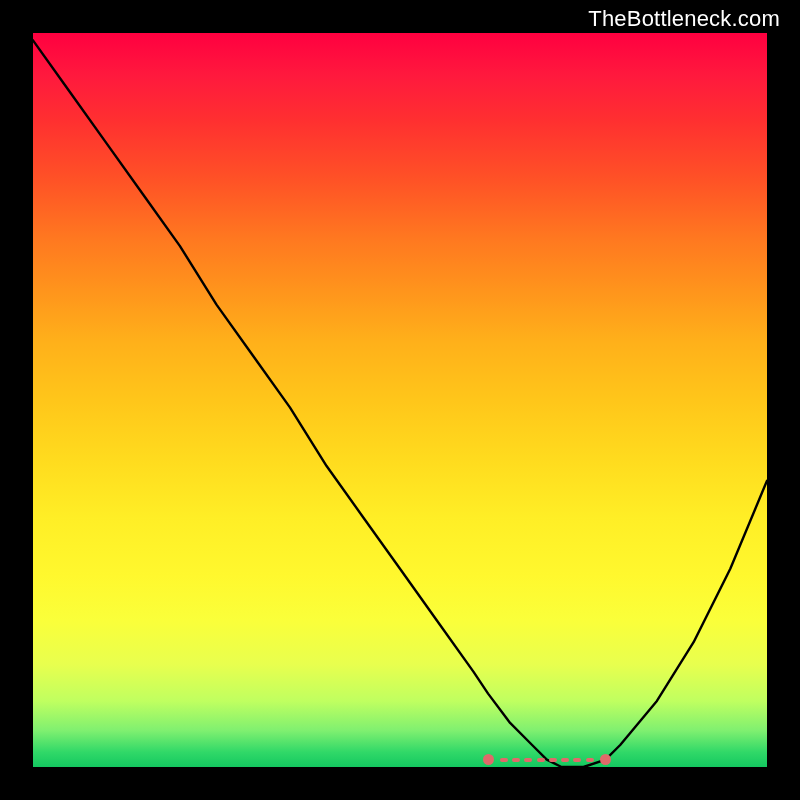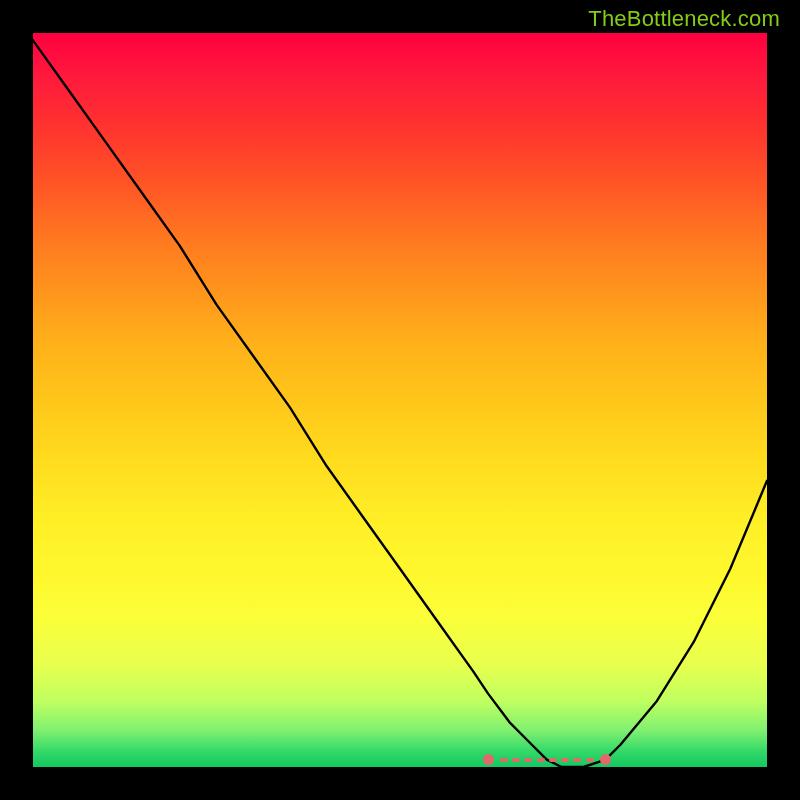--- a/index.html
+++ b/index.html
@@ -40,21 +40,21 @@
       #c0ff60 91%,
       #80f070 95%,
       #30d868 98%,
       #14c860 100%
     );
   }
   .watermark {
     position: absolute;
     top: 6px;
     right: 20px;
-    color: #84cc16;
+    color: #ffffff;
     font-size: 22px;
     font-weight: 500;
     letter-spacing: 0.2px;
     pointer-events: none;
   }
   svg.curve {
     position: absolute;
     left: 0;
     top: 0;
     width: 734px;

